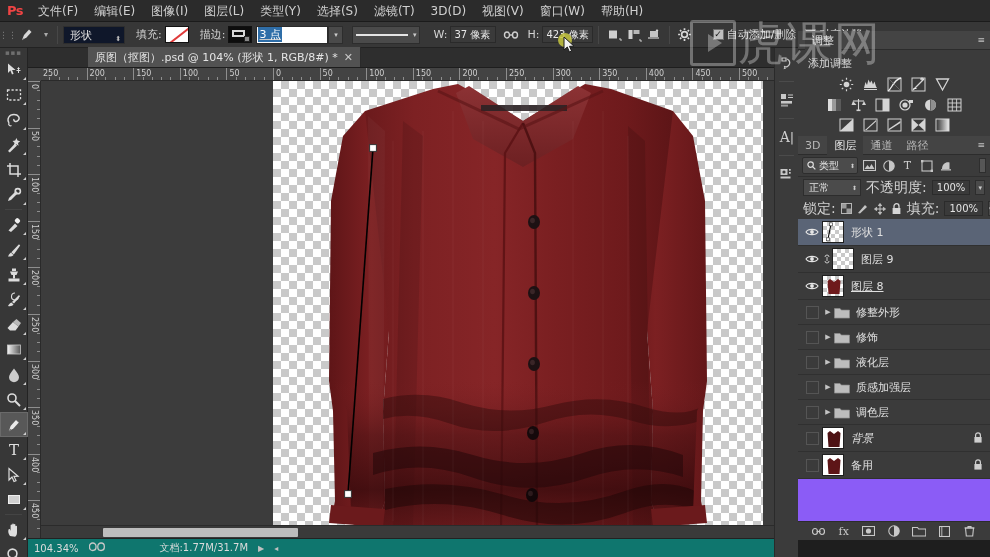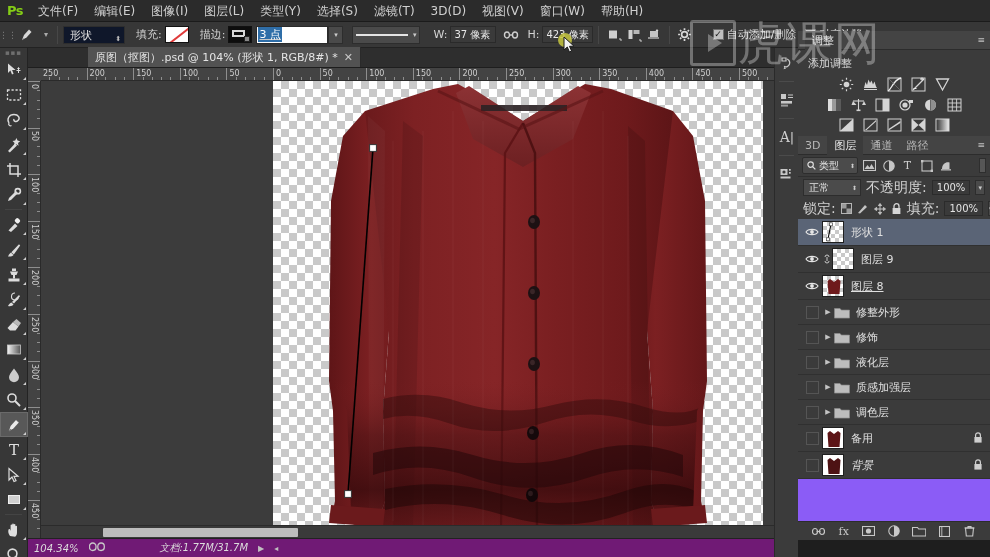--- a/index.html
+++ b/index.html
@@ -13,21 +13,21 @@
   #app { position: relative; width: 990px; height: 557px; }
 
   
   .menubar {
     position:absolute; left:0; top:0; width:990px; height:22px;
     background:#2b2b2b; display:flex; align-items:center;
     border-bottom:1px solid #1b1b1b;
   }
   .ps-logo {
     width:30px; height:22px; display:flex; align-items:center; justify-content:center;
-    color:#84cc16; font-weight:bold; font-size:13px; font-family:"DejaVu Sans",sans-serif;
+    color:#ef4444; font-weight:bold; font-size:13px; font-family:"DejaVu Sans",sans-serif;
     letter-spacing:-0.5px;
   }
   .menu-item { padding:0 8px; height:22px; line-height:22px; font-size:12px; color:#d0d0d0; white-space:nowrap; }
 
   
   .optbar {
     position:absolute; left:0; top:22px; width:990px; height:26px;
     background:#373737; border-bottom:1px solid #222;
     display:flex; align-items:center; padding-left:2px;
   }
@@ -139,21 +139,21 @@
   .scroll-v .arrow { width:12px; height:12px; display:flex;align-items:center;justify-content:center;color:#bdbdbd;font-size:7px;}
   .scroll-h {
     position:absolute; left:13px; bottom:0; width:745px; height:13px; background:#3a3a3a; border-top:1px solid #2b2b2b;
   }
   .scroll-h .thumb { position:absolute; left:62px; top:2px; width:195px; height:9px; background:#bdbdbd; border-radius:1px;}
   .scroll-h .arrow { position:absolute; right:2px; top:2px; color:#bdbdbd; font-size:7px;}
 
   
   .statusbar {
     position:absolute; left:28px; top:538px; width:770px; height:19px;
-    background:#701a75; border-top:1px solid #222; display:flex; align-items:center; padding-left:6px; gap:10px;font-style:italic;
+    background:#0f766e; border-top:1px solid #222; display:flex; align-items:center; padding-left:6px; gap:10px;
   }
   .st-zoom { font-size:10px; color:#dcdcdc; }
   .st-doc { font-size:10px; color:#dcdcdc; margin-left:45px; }
   .st-arrow { font-size:8px; color:#c0c0c0; }
 
   
   .dockstrip {
     position:absolute; left:774px; top:48px; width:24px; height:509px;
     background:#3b3b3b; border-left:1px solid #2a2a2a;
   }
@@ -1161,43 +1161,43 @@
         <span class="lname">调色层</span>
       </div>
 
       <div class="layer">
         <span class="eye">
             <span class="eyebox"></span>
           </span>
         <span class="lthumb">
           <svg width="22" height="22" viewBox="0 0 22 22" style="position:absolute;left:0;top:0">
               <rect x="0" y="0" width="22" height="22" fill="#fff"></rect>
-              <path d="M7 3 L11 6 L15 3 L17.5 5 L16.5 19 L5.5 19 L4.5 5 Z" fill="#5d1517"></path>
-            </svg>
-        </span>
-        <span class="lname">备用</span>
+              <path d="M7 3 L11 6 L15 3 L17.5 5 L16.5 19 L5.5 19 L4.5 5 Z" fill="#4d1214"></path>
+            </svg>
+        </span>
+        <span class="lname it">背景</span>
         <span class="lock-r">
           <svg width="10" height="12" viewBox="0 0 10 12">
               <path d="M2.6 5 V3.2 a2.4 2.4 0 0 1 4.8 0 V5" fill="none" stroke="#cfcfcf" stroke-width="1.2"></path>
               <rect x="1.4" y="5" width="7.2" height="5.6" fill="#cfcfcf"></rect>
             </svg>
         </span>
       </div>
 
       <div class="layer">
         <span class="eye">
             <span class="eyebox"></span>
           </span>
         <span class="lthumb">
           <svg width="22" height="22" viewBox="0 0 22 22" style="position:absolute;left:0;top:0">
               <rect x="0" y="0" width="22" height="22" fill="#fff"></rect>
-              <path d="M7 3 L11 6 L15 3 L17.5 5 L16.5 19 L5.5 19 L4.5 5 Z" fill="#4d1214"></path>
-            </svg>
-        </span>
-        <span class="lname it">背景</span>
+              <path d="M7 3 L11 6 L15 3 L17.5 5 L16.5 19 L5.5 19 L4.5 5 Z" fill="#5d1517"></path>
+            </svg>
+        </span>
+        <span class="lname">备用</span>
         <span class="lock-r">
           <svg width="10" height="12" viewBox="0 0 10 12">
               <path d="M2.6 5 V3.2 a2.4 2.4 0 0 1 4.8 0 V5" fill="none" stroke="#cfcfcf" stroke-width="1.2"></path>
               <rect x="1.4" y="5" width="7.2" height="5.6" fill="#cfcfcf"></rect>
             </svg>
         </span>
       </div>
     </div>
 
     <div class="layer-bottom">

